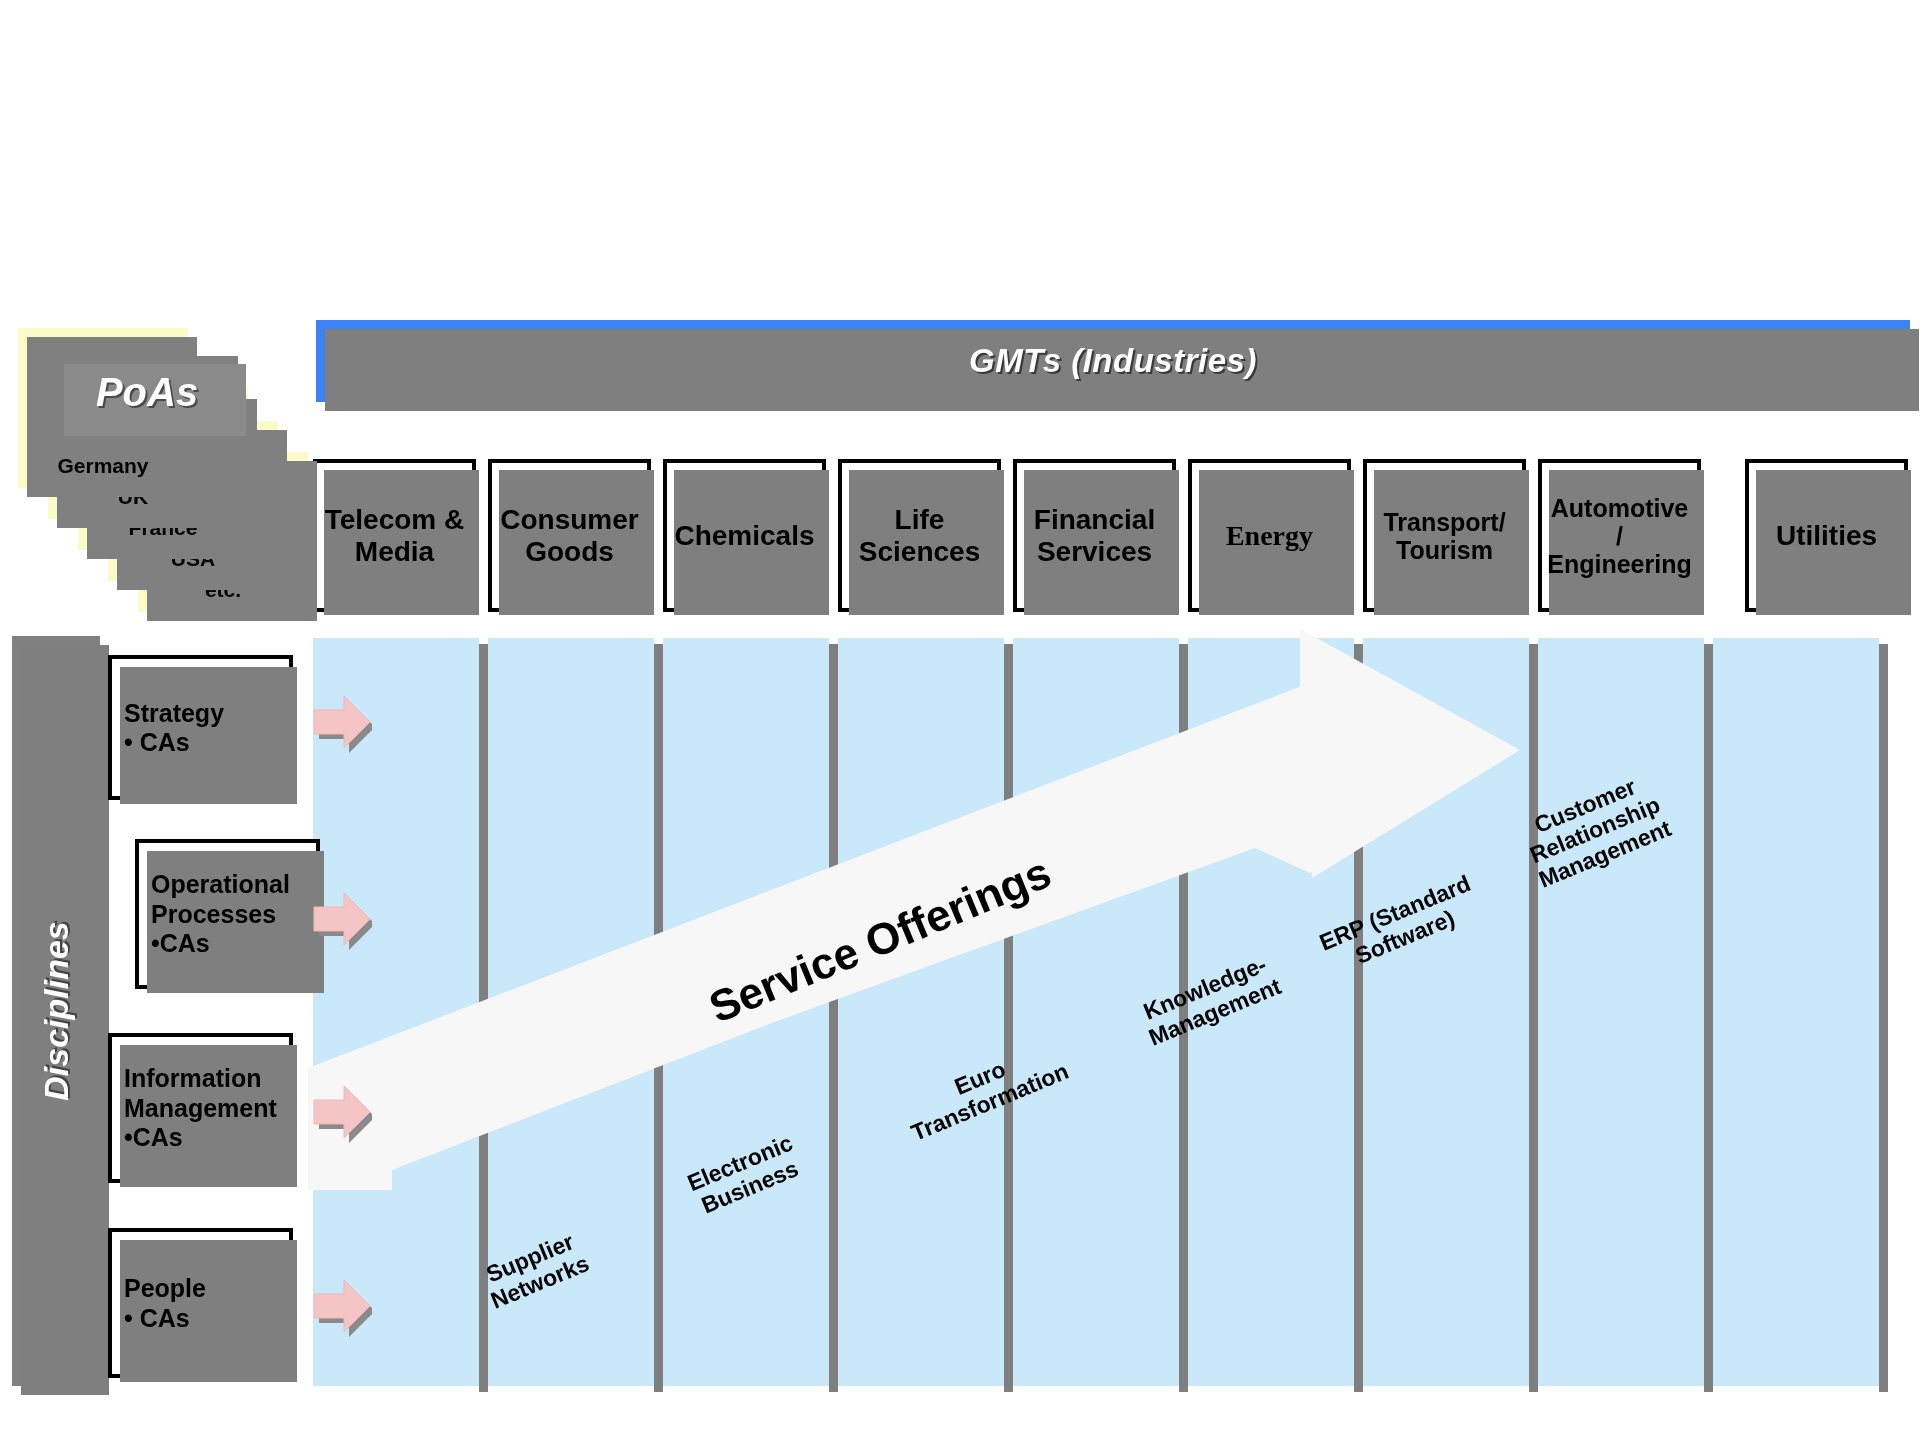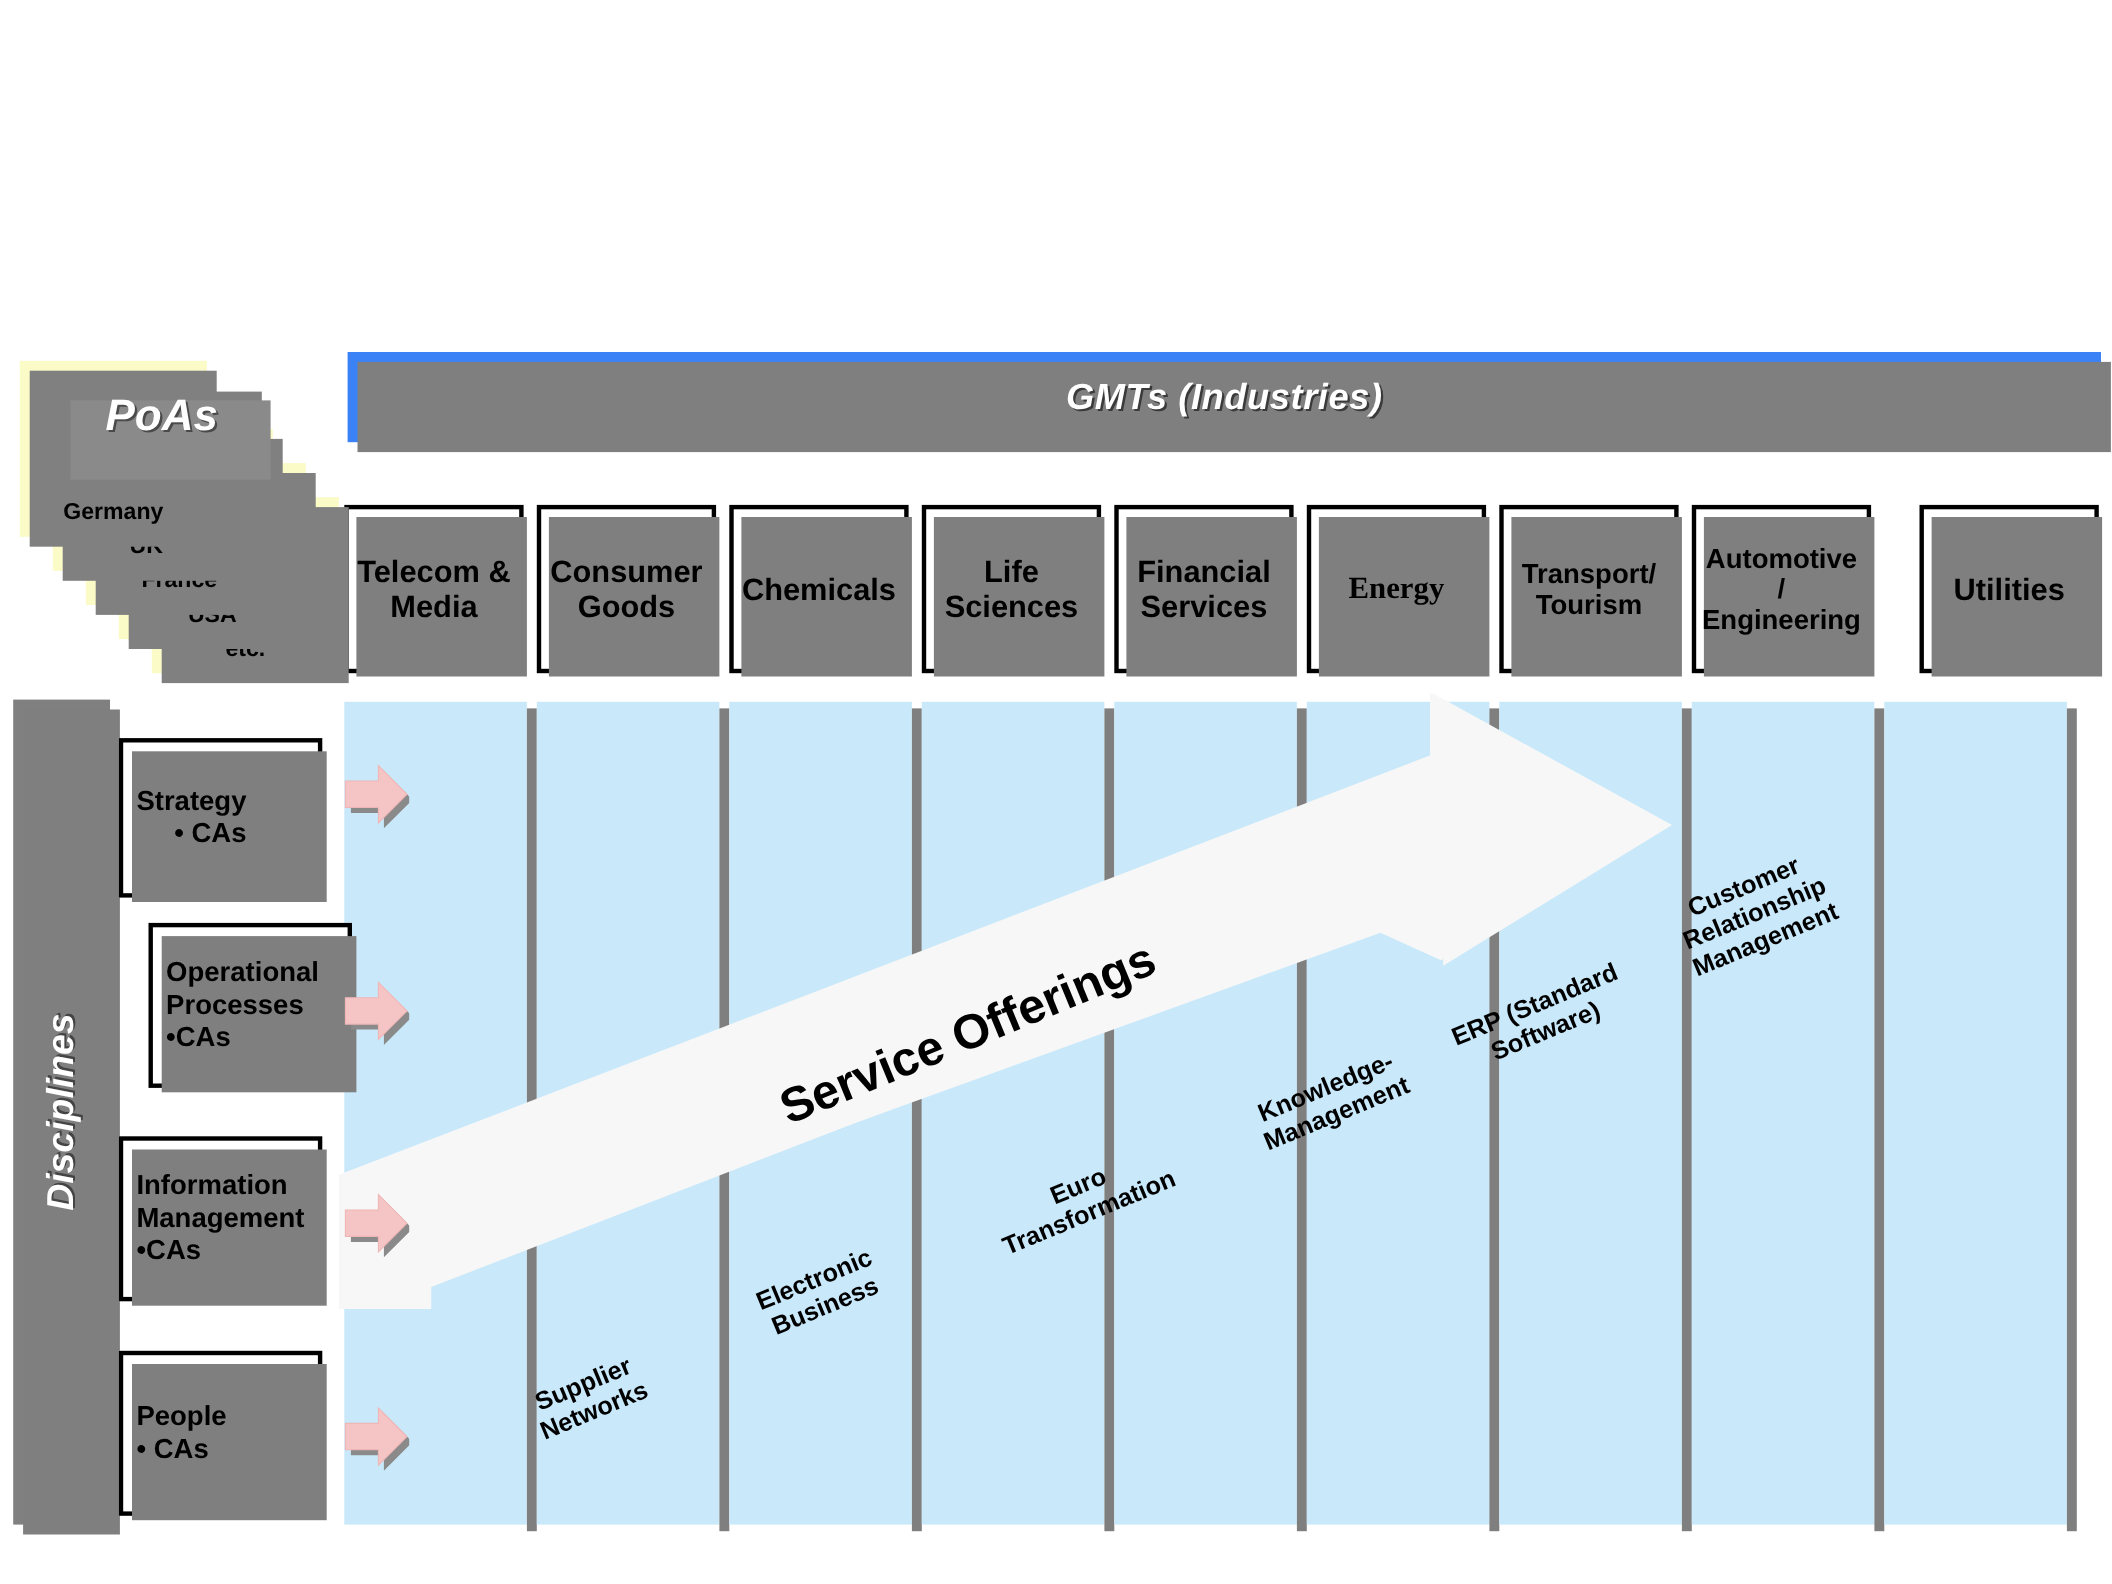--- a/index.html
+++ b/index.html
@@ -51,21 +51,21 @@
     background:#808080;z-index:-1;
   }
   .poa-card .poa-label{
     position:absolute;left:0;bottom:10px;width:100%;
     text-align:center;
     font-size:21px;font-weight:bold;color:#000;
   }
   #poa-head{
     position:absolute;left:38px;top:28px;width:182px;height:72px;
     background:#808080;z-index:6;
-    display:flex;align-items:flex-start;justify-content:center;
+    display:flex;align-items:center;justify-content:center;
   }
   #poa-head::after{
     content:"";position:absolute;left:8px;top:8px;width:100%;height:100%;
     background:#8a8a8a;z-index:-1;
   }
   #poa-head .lbl{
     font-size:40px;font-weight:bold;font-style:italic;color:#ffffff;
     text-shadow:2px 2px 0 #4a4a4a;
   }
 
@@ -234,21 +234,21 @@
       <div class="ind-box" style="left: 1745px; width: 163px;">
         <span class="lbl" style="white-space: pre-line;">Utilities</span>
       </div>
     </div>
 
   <div id="disc-bar">
     <span class="lbl">Disciplines</span>
   </div>
 
   <div id="disc-boxes">
-      <div class="disc-box" style="top: 671px; height: 145px; text-align: right;">
+      <div class="disc-box" style="top: 655px; height: 145px;">
         <span class="lbl">Strategy
 • CAs</span>
       </div>
       <div class="disc-box" style="top: 839px; height: 150px; margin-left: 27px;">
         <span class="lbl">Operational
 Processes
 •CAs</span>
       </div>
       <div class="disc-box" style="top: 1033px; height: 150px;">
         <span class="lbl">Information

